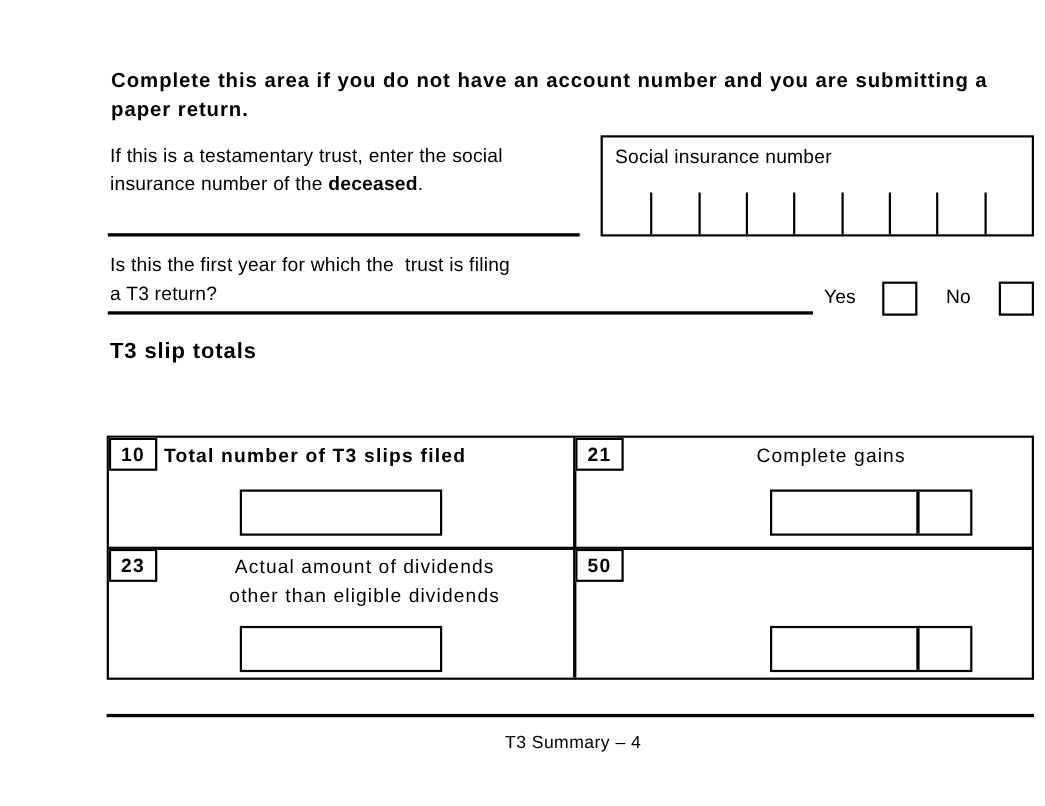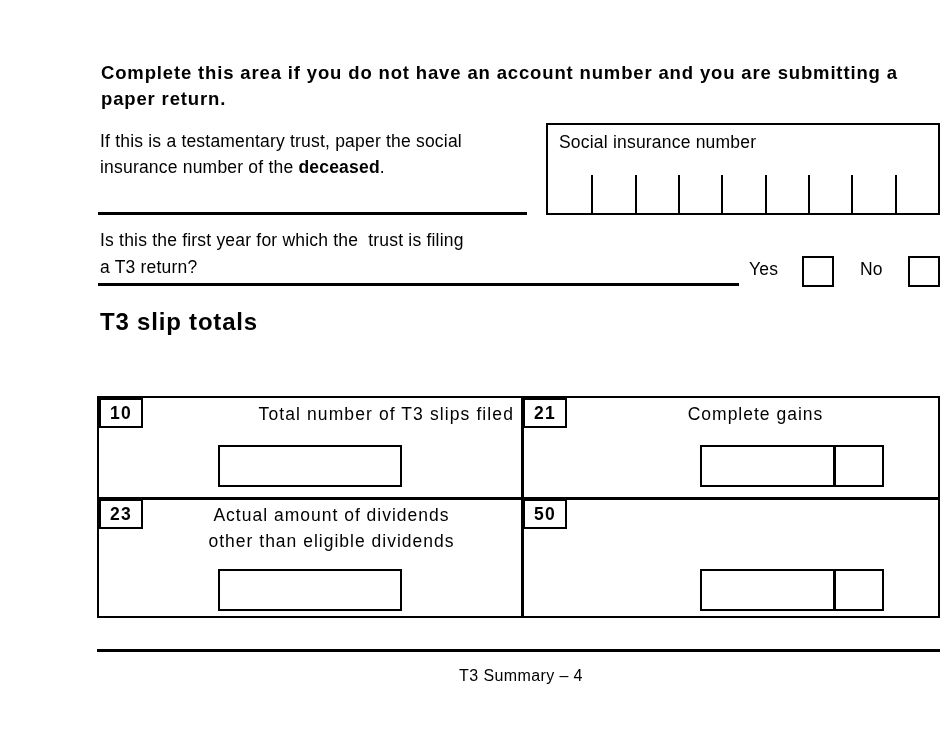--- a/index.html
+++ b/index.html
@@ -113,21 +113,21 @@
     background: #ffffff;
   }
   .yn-box.yes { left: 756px; top: 256px; }
   .yn-box.no  { left: 862px; top: 256px; }
 
   
   .section-title {
     position: absolute;
     left: 54px;
     top: 308px;
-    font-size: 24px;
+    font-size: 20px;
     font-weight: bold;
     letter-spacing: 0.8px;
   }
   .section-sub {
     position: absolute;
     left: 54px;
     top: 343px;
     width: 800px;
     font-size: 17.5px;
     font-weight: bold;
@@ -193,21 +193,21 @@
     position: absolute;
     left: 50px;
     top: 3px;
     width: 365px;
     font-size: 17.5px;
     line-height: 26px;
     letter-spacing: 1px;
     text-align: center;
     white-space: pre-line;
   }
-  .cell-r0c0 .cell-label { text-align: right; letter-spacing: 1.1px; }
+  .cell-r0c0 .cell-label { text-align: left; letter-spacing: 1.1px; font-weight: bold; }
 
   
   .amount-plain {
     position: absolute;
     width: 184px;
     height: 42px;
     border: 2.5px solid #000000;
     box-sizing: border-box;
     background: #ffffff;
   }
@@ -245,21 +245,21 @@
   }
 </style>
 </head>
 <body>
 
 <div class="page">
 
   <div class="heading-bold">Complete this area if you do not have an account number and you are submitting a paper return.</div>
 
   <div class="intro-text">
-    <span>If this is a testamentary trust, paper</span>
+    <span>If this is a testamentary trust, enter</span>
     <span>the social insurance number of the</span>
     <b>deceased</b><span>.</span>
   </div>
 
   <div class="rule rule-1"></div>
   <div class="rule rule-2"></div>
 
   <div class="sin-box">
     <div class="sin-label">Social insurance number</div>
 

